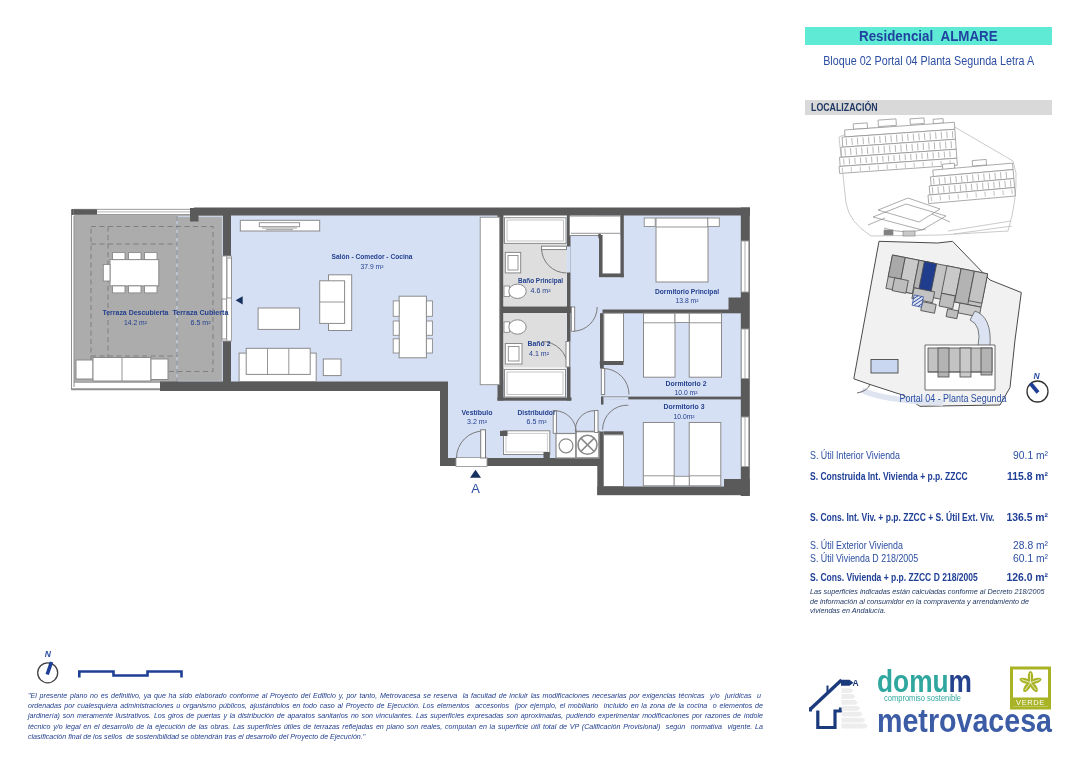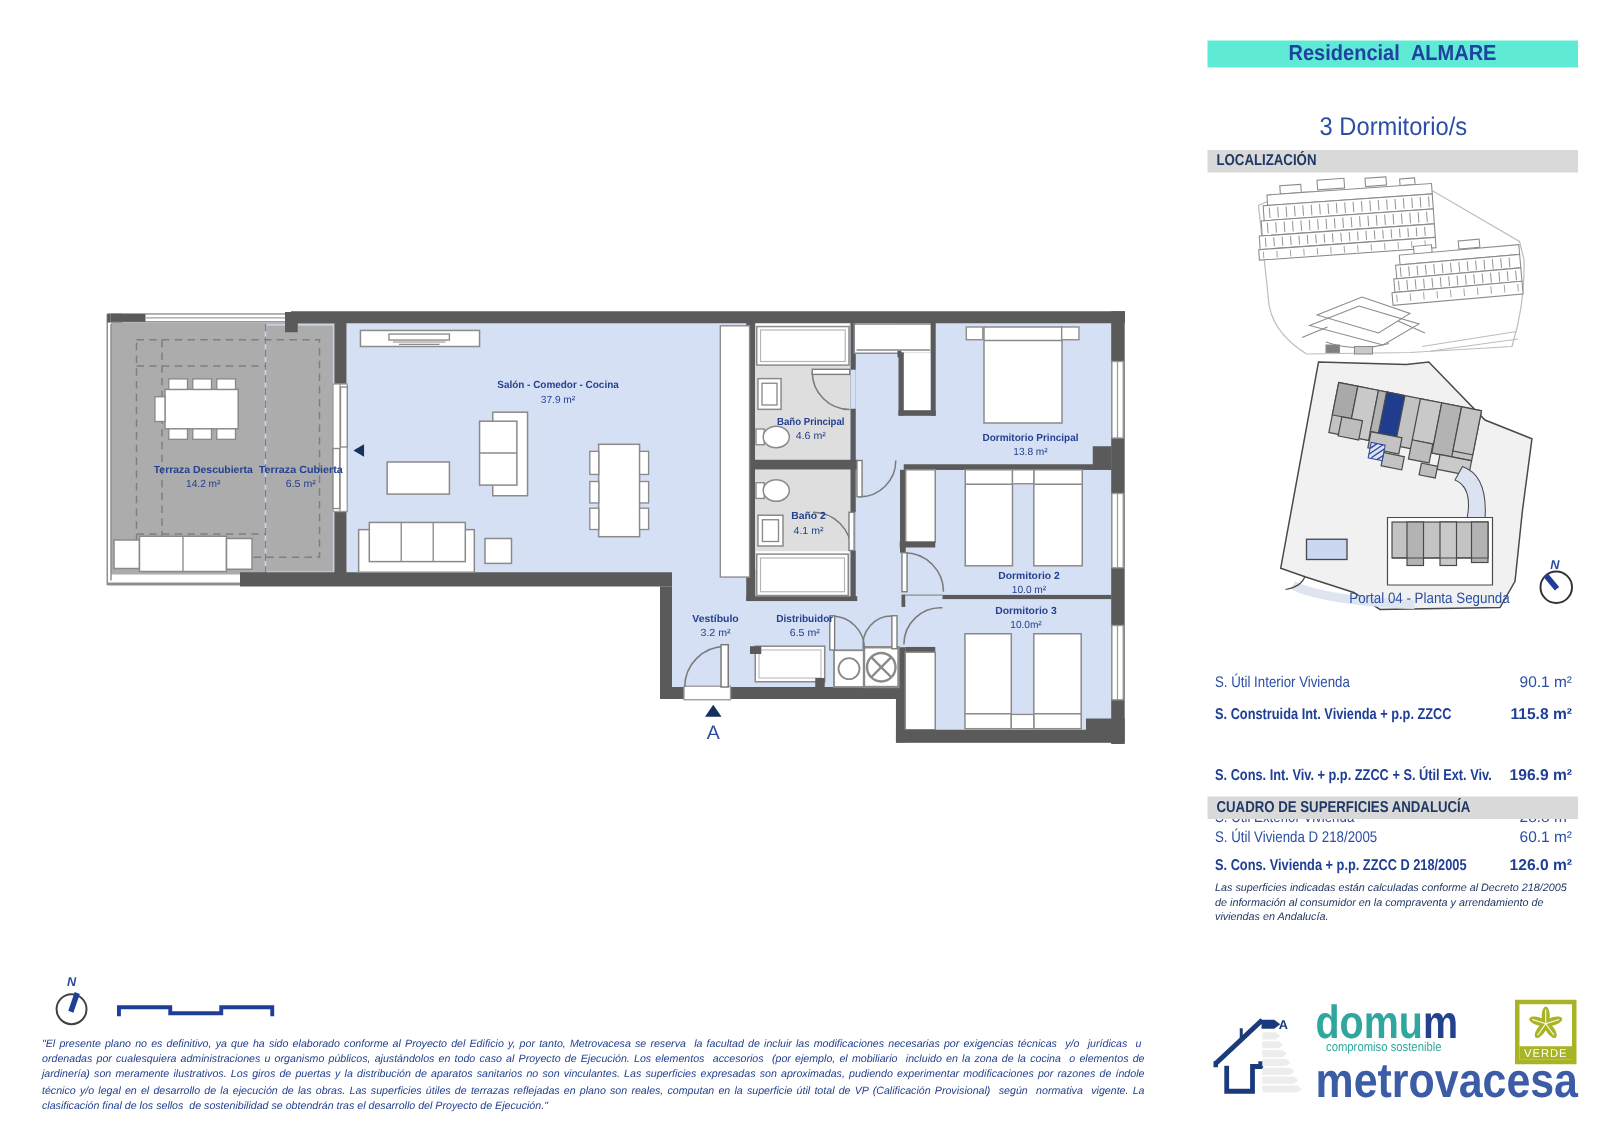--- a/index.html
+++ b/index.html
@@ -17,35 +17,34 @@
   .rowb .t{display:inline-block;transform:scaleX(0.82);transform-origin:0 50%;}
   .rowb .v{position:absolute;right:0;top:0;margin-left:12px;}
 </style>
 </head>
 <body>
 <div id="page">
 
 <div class="abs" style="left:805px;top:27px;width:247px;height:18px;background:#5eead4;
      text-align:center;font-size:14.5px;font-weight:bold;color:#2042a0;line-height:18px;"><span style="display:inline-block;transform:scaleX(0.92);">Residencial&nbsp;&nbsp;ALMARE</span></div>
 
-
-<div class="abs" style="left:805px;top:75px;width:247px;text-align:center;font-size:17px;color:#2b4ea2;"><span style="display:inline-block;transform:scaleX(0.93);">3 Dormitorio/s</span></div>
+<div class="abs" style="left:805px;top:54px;width:247px;text-align:center;font-size:12.5px;color:#2b4ea2;"><span style="display:inline-block;transform:scaleX(0.86);white-space:nowrap;">Bloque 02 Portal 04 Planta Segunda Letra A</span></div>
+
 
 <div class="bar" style="top:100px;"><span>LOCALIZACIÓN</span></div>
 
 
 <div class="row" style="top:450px;"><span class="t">S. Útil Interior Vivienda</span><span class="v">90.1 m²</span></div>
 
 <div class="rowb" style="top:471px;"><span class="t">S. Construida Int. Vivienda + p.p. ZZCC</span><span class="v">115.8 m²</span></div>
 
 <div class="row" style="top:492px;margin-top:48px;"><span class="t">S. Útil Exterior Vivienda</span><span class="v">28.8 m²</span></div>
 
-<div class="rowb" style="top:512px;"><span class="t">S. Cons. Int. Viv. + p.p. ZZCC + S. Útil Ext. Viv.</span><span class="v">196.9 m²</span></div>
-
-<div class="bar" style="top:531px;"><span>CUADRO DE SUPERFICIES ANDALUCÍA</span></div>
+<div class="rowb" style="top:512px;"><span class="t">S. Cons. Int. Viv. + p.p. ZZCC + S. Útil Ext. Viv.</span><span class="v">136.5 m²</span></div>
+
 
 <div class="row" style="top:553px;"><span class="t">S. Útil Vivienda D 218/2005</span><span class="v">60.1 m²</span></div>
 
 <div class="rowb" style="top:572px;"><span class="t">S. Cons. Vivienda + p.p. ZZCC D 218/2005</span><span class="v">126.0 m²</span></div>
 
 <div class="abs" style="left:810px;top:587px;width:242px;font-size:7.2px;font-style:italic;
      color:#1f3864;line-height:1.32;">Las superficies indicadas están calculadas conforme al Decreto 218/2005 de información al consumidor en la compraventa y arrendamiento de viviendas en Andalucía.</div>
 
 
 <div class="abs" style="left:28px;top:691px;width:735px;font-size:7.1px;font-style:italic;

